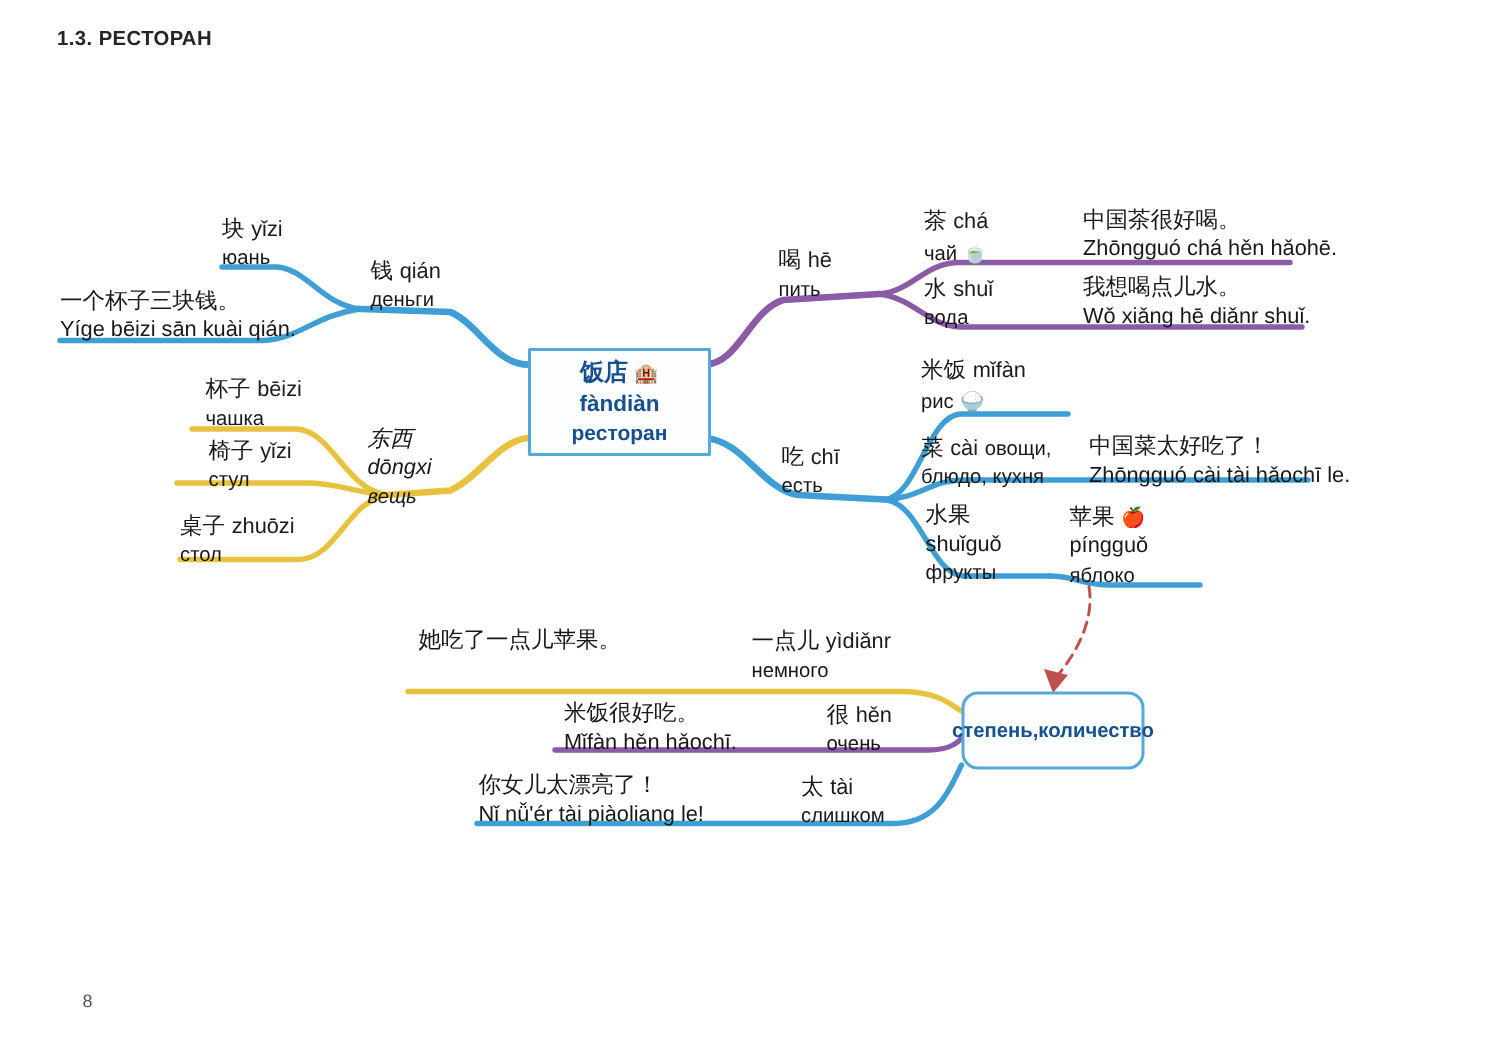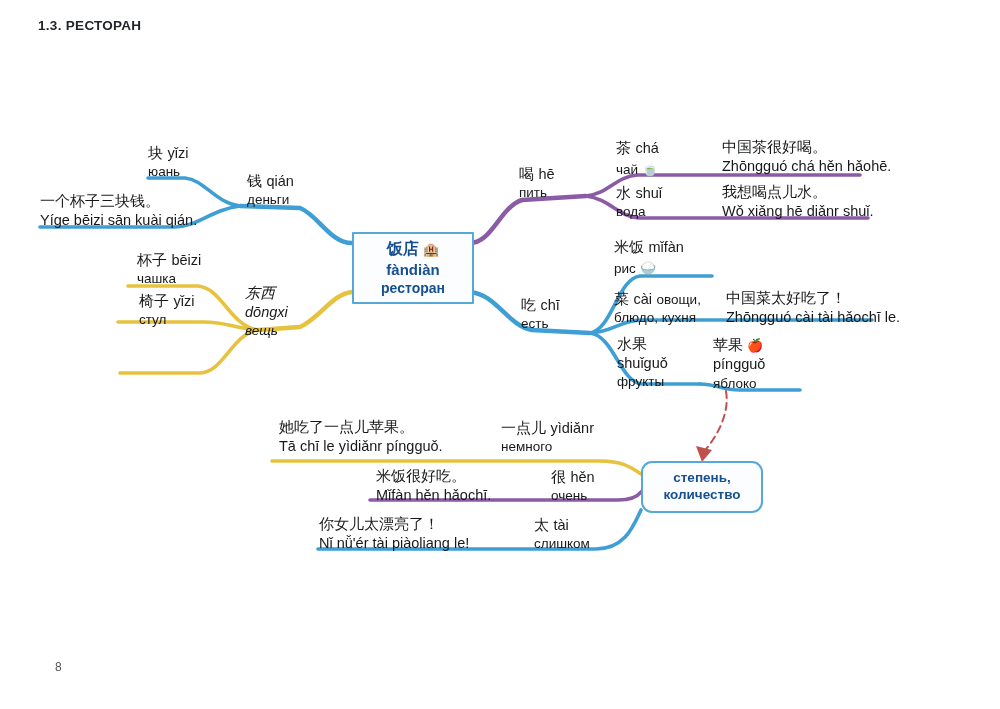--- a/index.html
+++ b/index.html
@@ -39,21 +39,21 @@
     display:flex;flex-direction:column;align-items:center;justify-content:center;
     text-align:center;line-height:1.3;
   }
   .node-center .n1{font-size:16px;color:#16508f;font-weight:bold;}
   .node-center .n2{font-size:15px;color:#16508f;font-weight:bold;}
   .node-center .n3{font-size:14px;color:#16508f;font-weight:bold;}
 
   .node-degree{
     position:absolute;left:641px;top:461px;width:118px;height:48px;
     border:2px solid #55a8d8;border-radius:11px;background:#fbfdff;
-    display:flex;flex-direction:column;align-items:center;justify-content:center;
+    display:flex;align-items:center;justify-content:center;
     text-align:center;line-height:1.25;
   }
   .node-degree span{font-size:13.5px;color:#16508f;font-weight:bold;}
 </style>
 </head>
 <body>
 
 <div id="canvas">
 
   <div class="sec-title">1.3. РЕСТОРАН</div>
@@ -157,20 +157,25 @@
       <span class="inline-py">bēizi</span></span>
     <span class="row ru">чашка</span>
   </div>
 
   <div class="lbl" style="left:139px;top:290px;">
     <span class="row"><span class="cn">椅子</span>
       <span class="inline-py">yǐzi</span></span>
     <span class="row ru">стул</span>
   </div>
 
+  <div class="lbl" style="left:120px;top:340px;">
+    <span class="row"><span class="cn">桌子</span>
+      <span class="inline-py">zhuōzi</span></span>
+    <span class="row ru">стол</span>
+  </div>
 
   <div class="lbl" style="left:519px;top:163px;">
     <span class="row"><span class="cn">喝</span>
       <span class="inline-py">hē</span></span>
     <span class="row ru">пить</span>
   </div>
 
   <div class="lbl" style="left:616px;top:137px;">
     <span class="row"><span class="cn">茶</span>
       <span class="inline-py">chá</span></span>
@@ -227,21 +232,20 @@
   </div>
 
   <div class="lbl" style="left:617px;top:334px;">
     <span class="row cn">水果</span>
     <span class="row py">shuǐguǒ</span>
     <span class="row ru">фрукты</span>
   </div>
 
   <div class="lbl" style="left:279px;top:417px;">
     <span class="row cn">她吃了一点儿苹果。</span>
-    <span class="row py">Tā chī le yìdiǎnr píngguǒ.</span>
   </div>
   <div class="lbl" style="left:501px;top:417px;">
     <span class="row"><span class="cn">一点儿</span>
       <span class="inline-py">yìdiǎnr</span></span>
     <span class="row ru">немного</span>
   </div>
 
   <div class="lbl" style="left:376px;top:466px;">
     <span class="row cn">米饭很好吃。</span>
     <span class="row py">Mǐfàn hěn hǎochī.</span>

